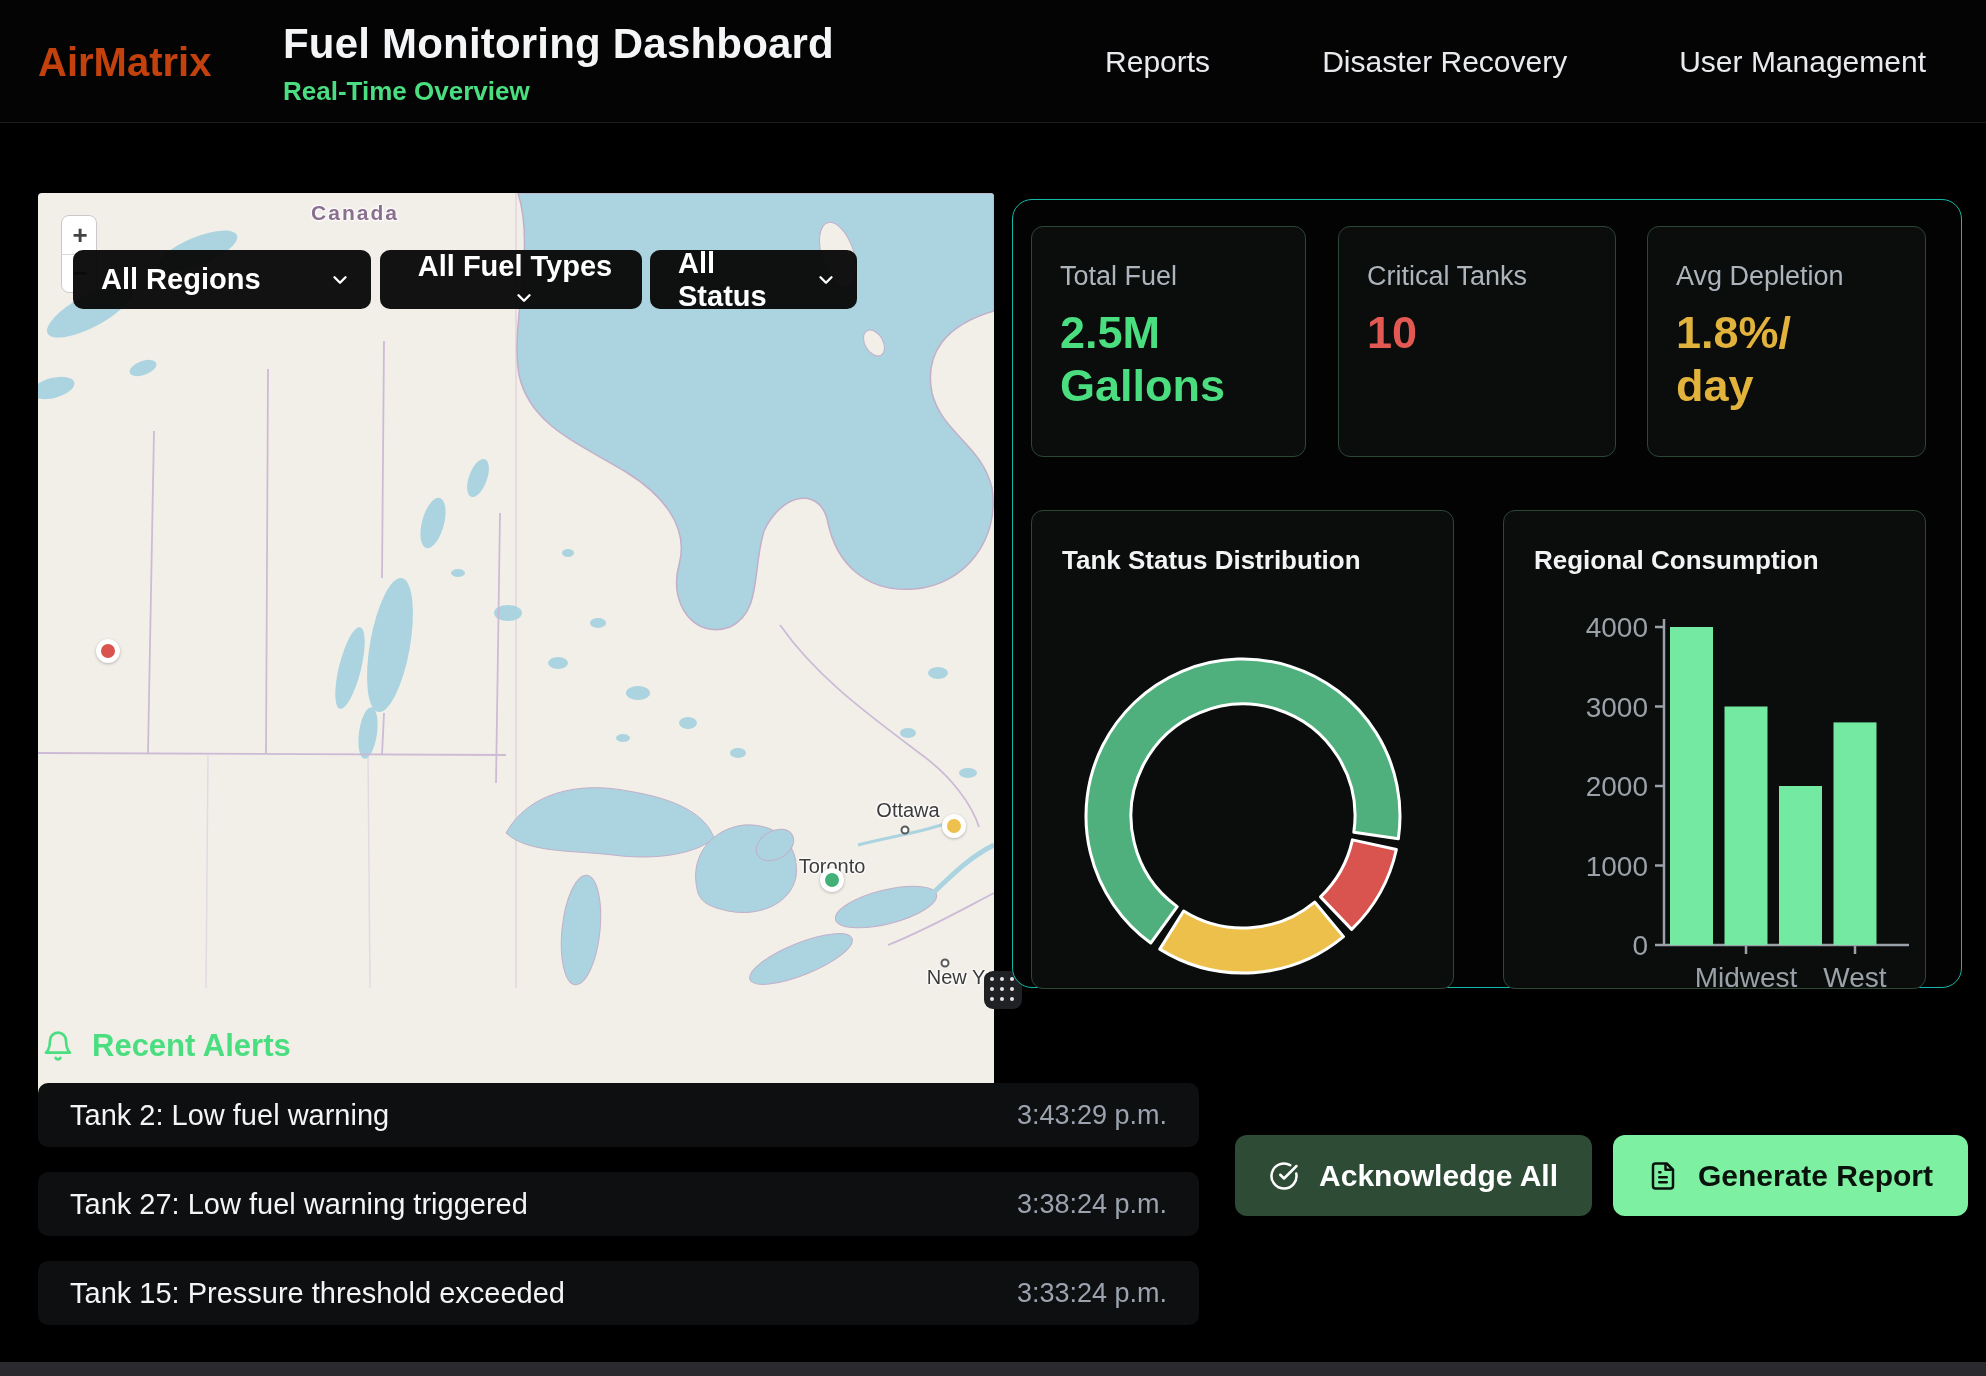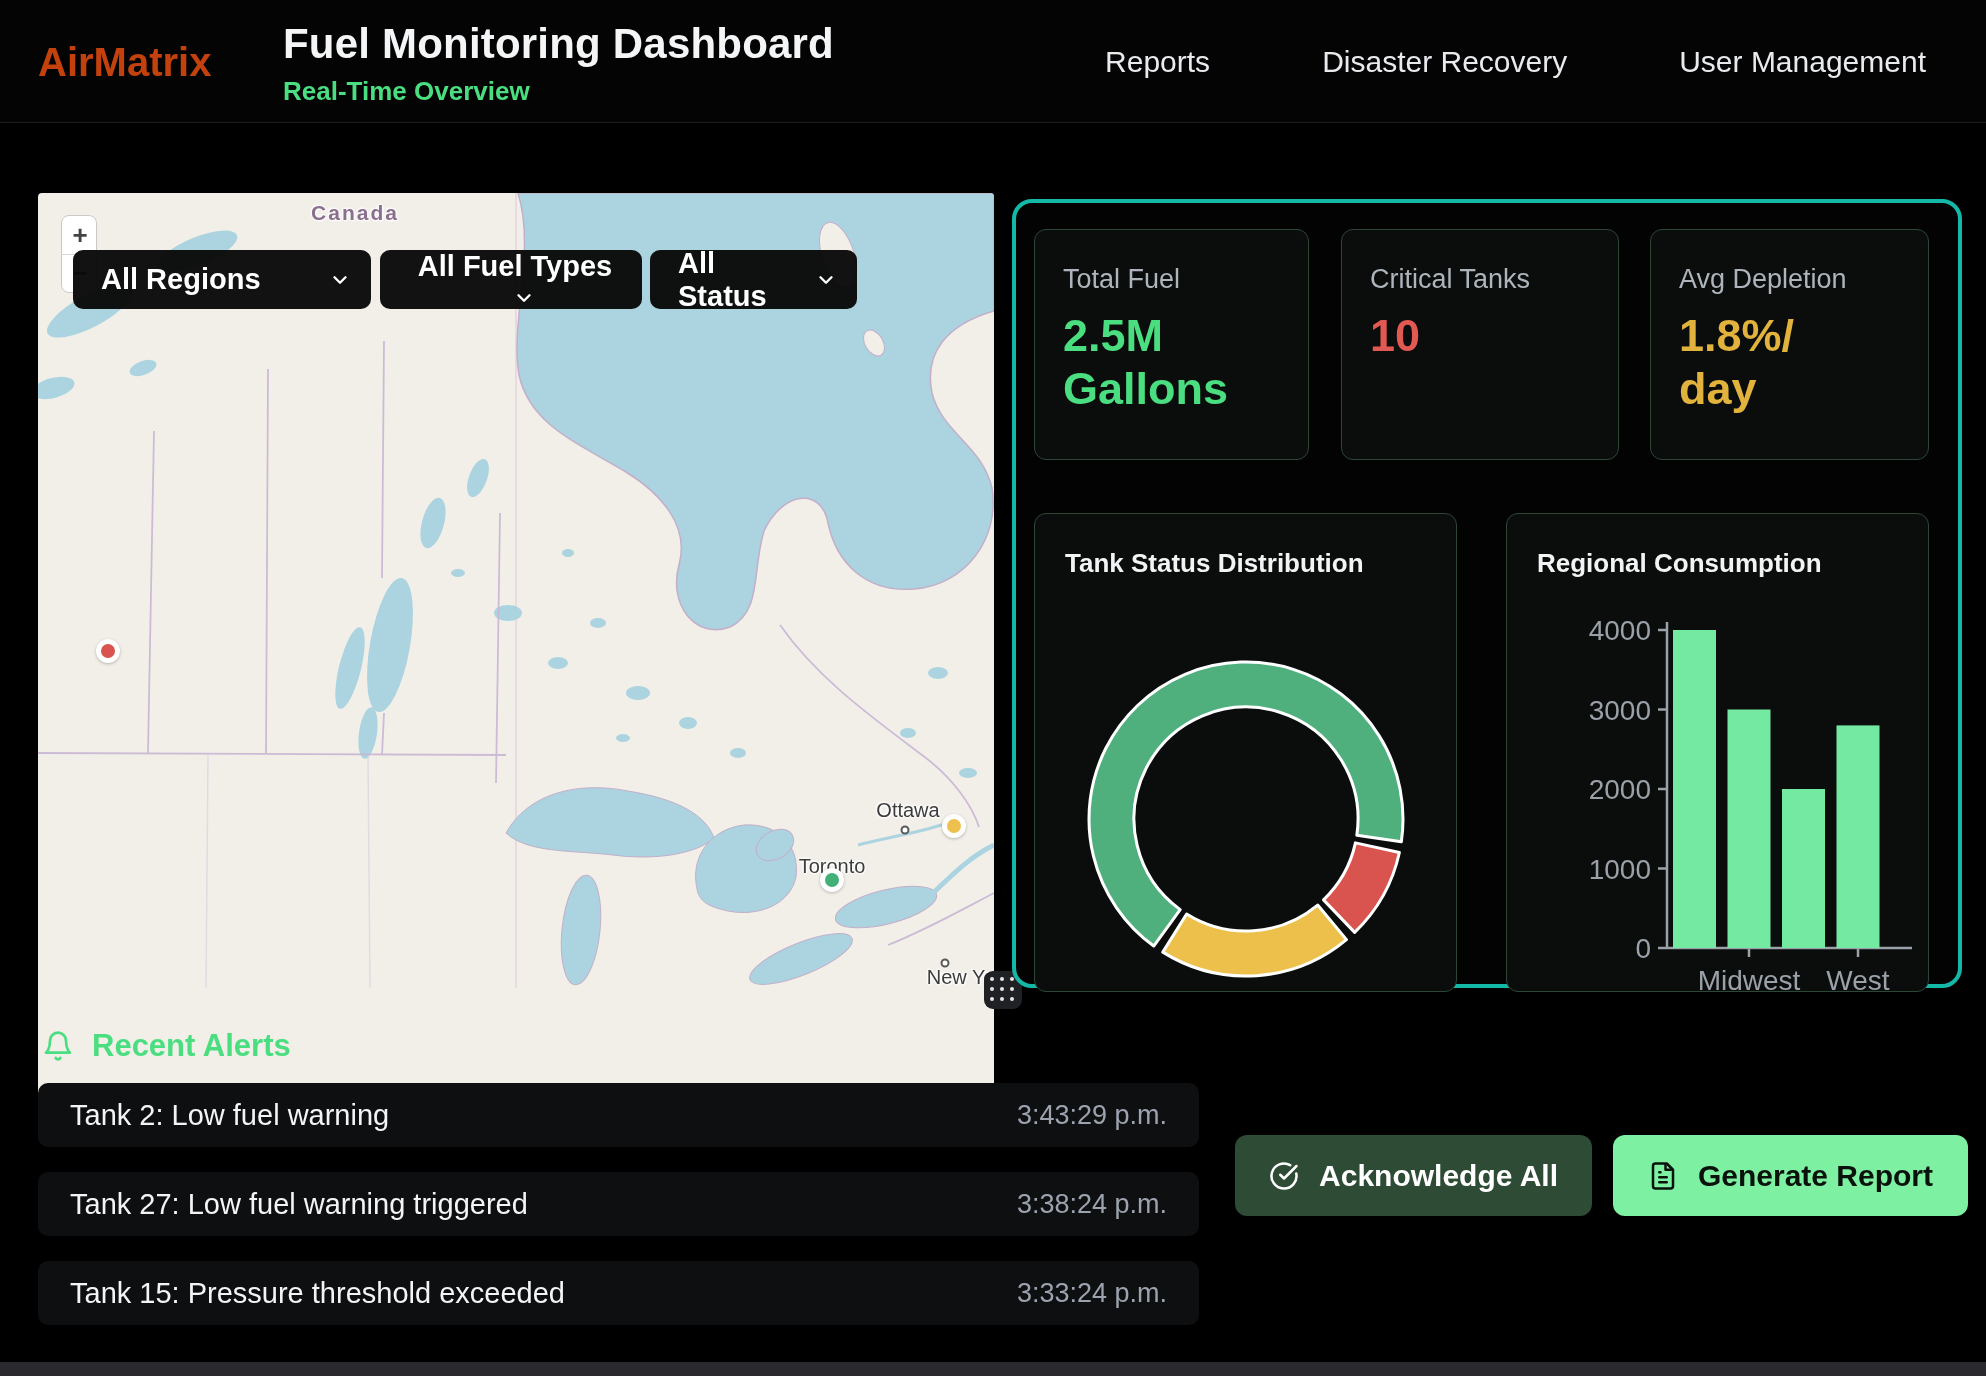--- a/index.html
+++ b/index.html
@@ -25,21 +25,21 @@
   .marker { position:absolute; width:24px; height:24px; border:5px solid #fff; border-radius:50%; transform:translate(-50%,-50%); box-shadow:0 1px 3px rgba(0,0,0,.25); cursor:pointer; }
   .zoom-ctl { position:absolute; left:23px; top:22px; width:36px; background:#fff; border:1px solid #c9c9c9; border-radius:8px; overflow:hidden; }
   .zoom-btn { width:36px; height:38px; display:flex; align-items:center; justify-content:center; font-size:26px; font-weight:700; color:#444; cursor:pointer; }
   .zoom-btn + .zoom-btn { border-top:1px solid #d8d8d8; }
   .filter { position:absolute; top:57px; height:59px; background:rgba(8,8,8,.96); border-radius:10px; display:flex; align-items:center; justify-content:space-between; padding:0 20px 0 28px; color:#fff; font-size:29px; font-weight:600; cursor:pointer; }
   .chev { width:22px; height:22px; margin-left:18px; flex:none; }
   .grip { position:absolute; left:984px; top:971px; width:38px; height:38px; background:#202125; border-radius:9px; display:grid; grid-template-columns:repeat(3,6px); grid-template-rows:repeat(3,6px); gap:4px; place-content:center; cursor:grab; }
   .grip span { width:4px; height:4px; background:#e5e5e5; border-radius:50%; }
 
   
-  .right-panel { position:absolute; left:1012px; top:199px; width:950px; height:789px; border:4px solid #14b8a6; border-radius:20px; background:#020302; }
+  .right-panel { position:absolute; left:1012px; top:199px; width:950px; height:789px; border:1px solid #14b8a6; border-radius:20px; background:#020302; }
   .stat-card { position:absolute; top:26px; height:231px; background:#0a0d0b; border:1px solid #2d4737; border-radius:12px; padding:34px 28px; }
   .stat-label { font-size:27px; color:#aeb4bc; margin-bottom:14px; }
   .stat-value { font-size:45px; font-weight:700; white-space:pre-line; line-height:1.18; }
   .chart-card { position:absolute; top:310px; width:423px; height:479px; background:#0a0d0b; border:1px solid #2d4737; border-radius:12px; }
   .chart-title { position:absolute; left:30px; top:34px; font-size:26px; font-weight:700; color:#f2f3f5; }
   .chart-card svg { position:absolute; left:0; top:0; }
 
   
   .alerts-head { position:absolute; left:42px; top:1028px; display:flex; align-items:center; gap:18px; }
   .alerts-title { font-size:31px; font-weight:700; color:#4ade80; }

